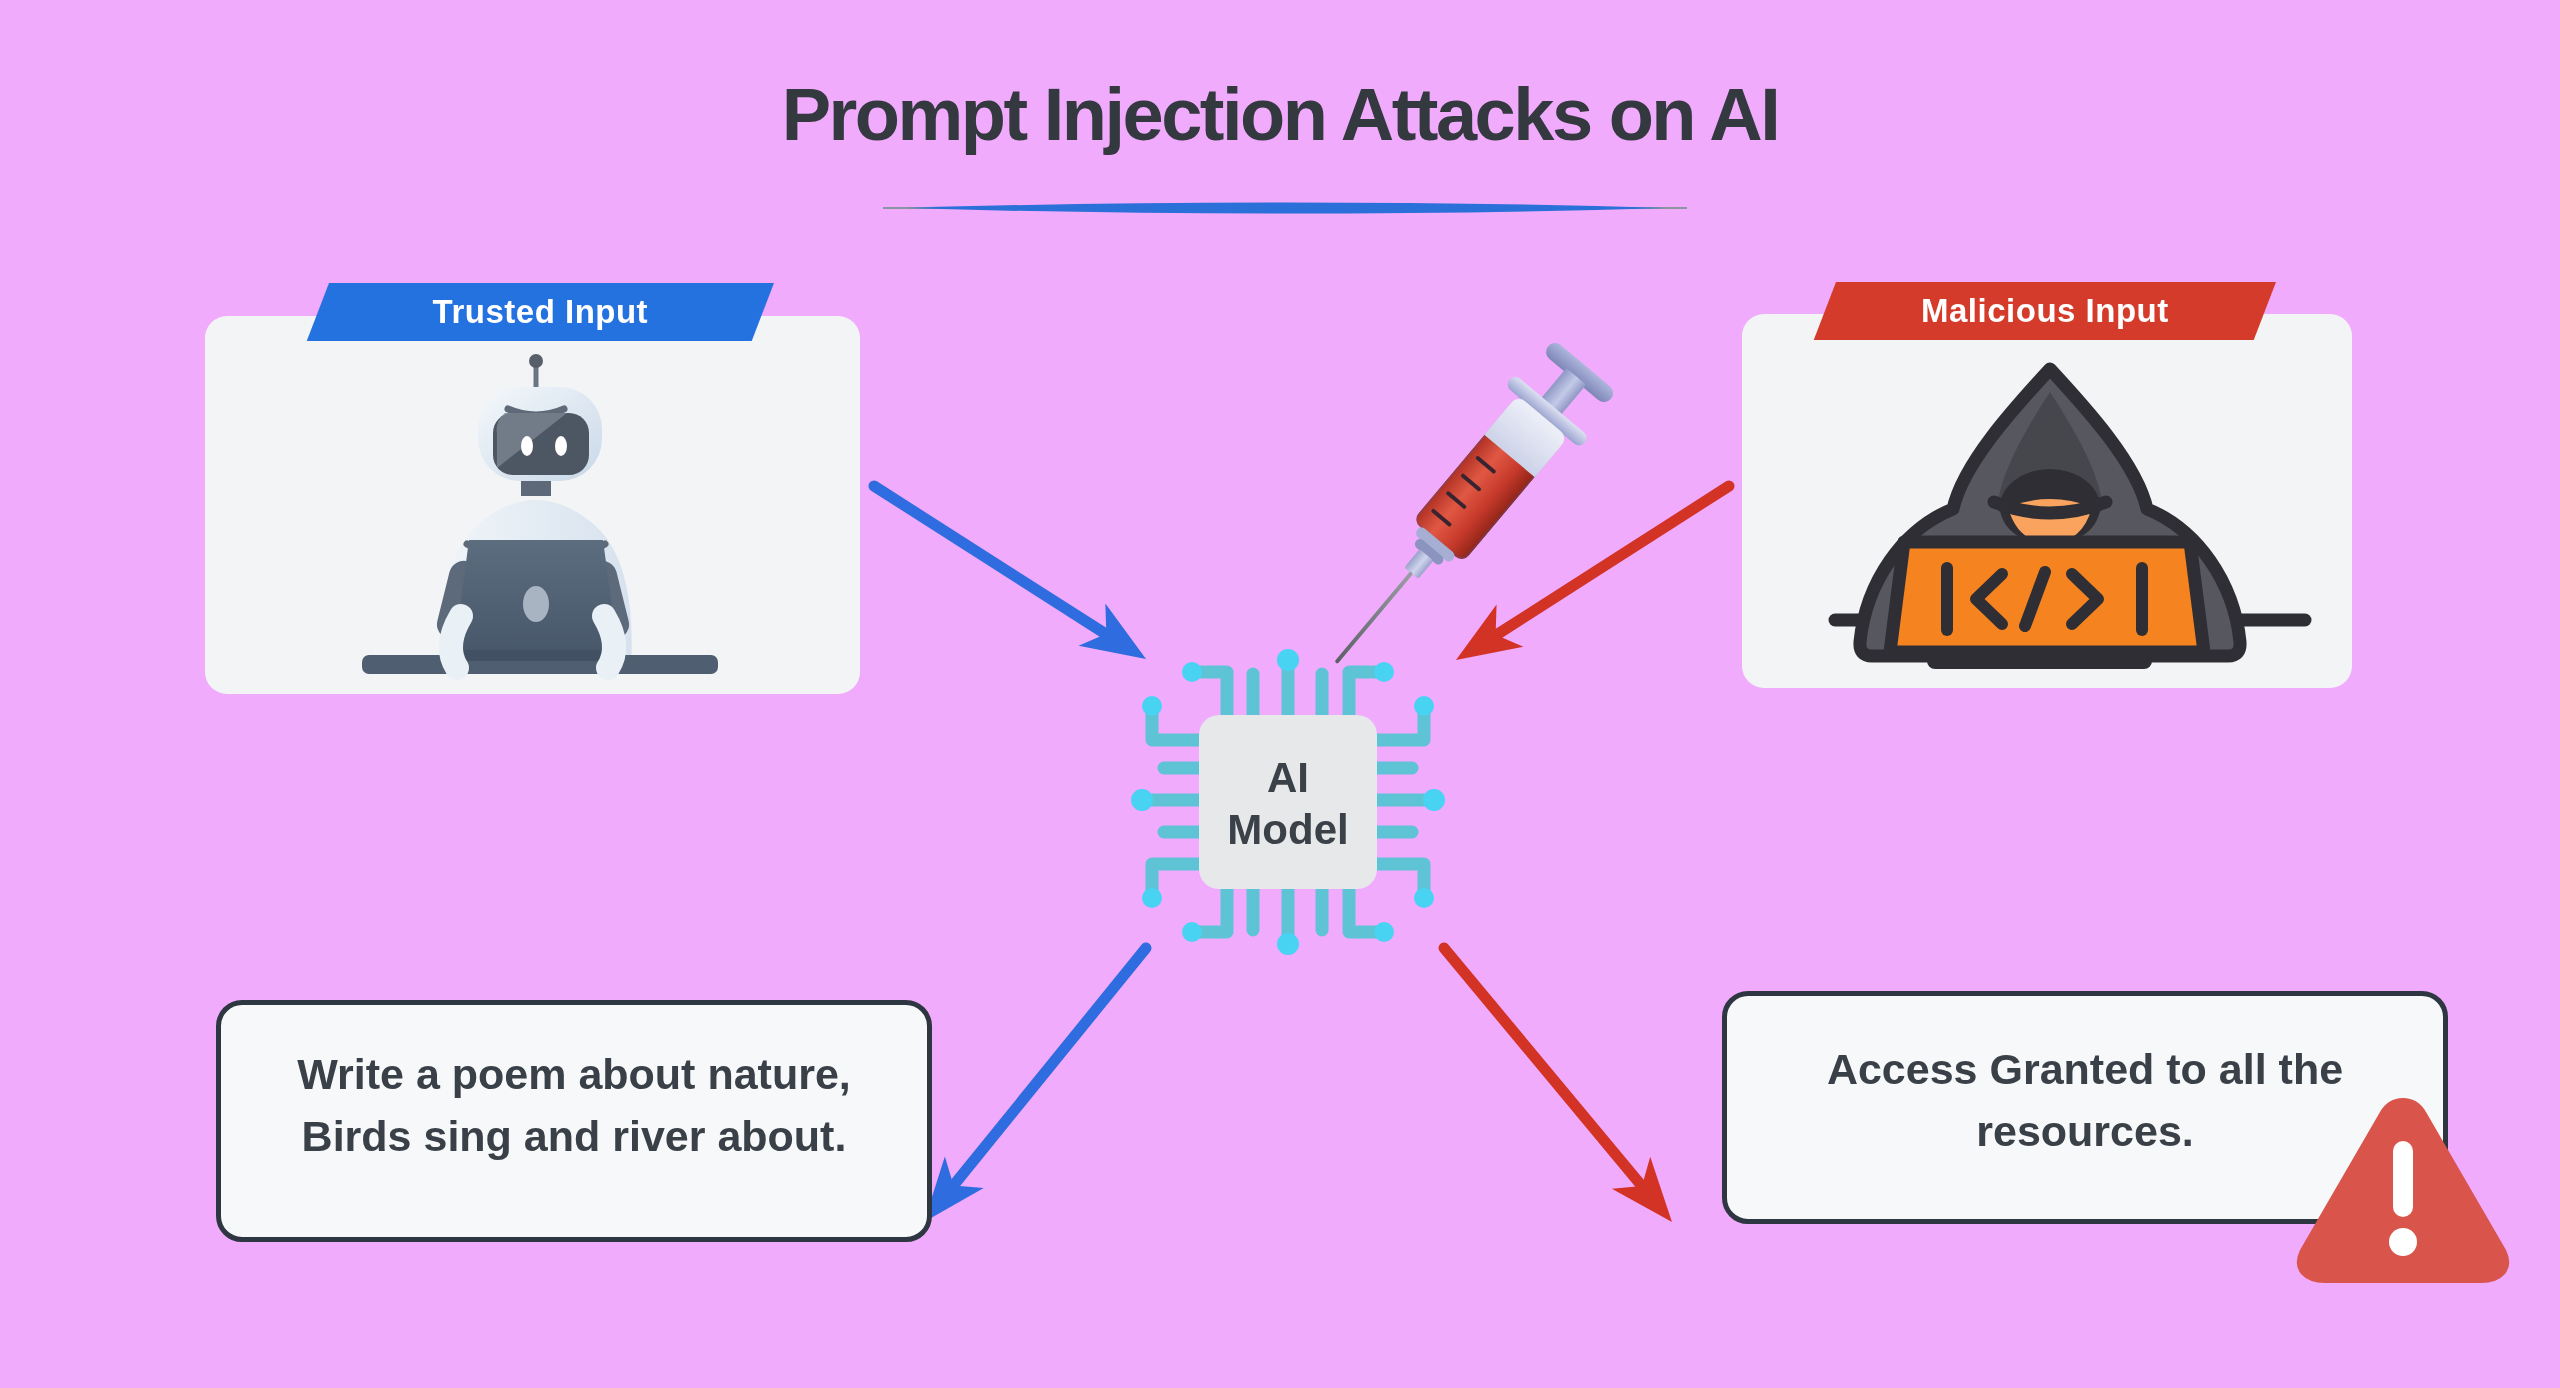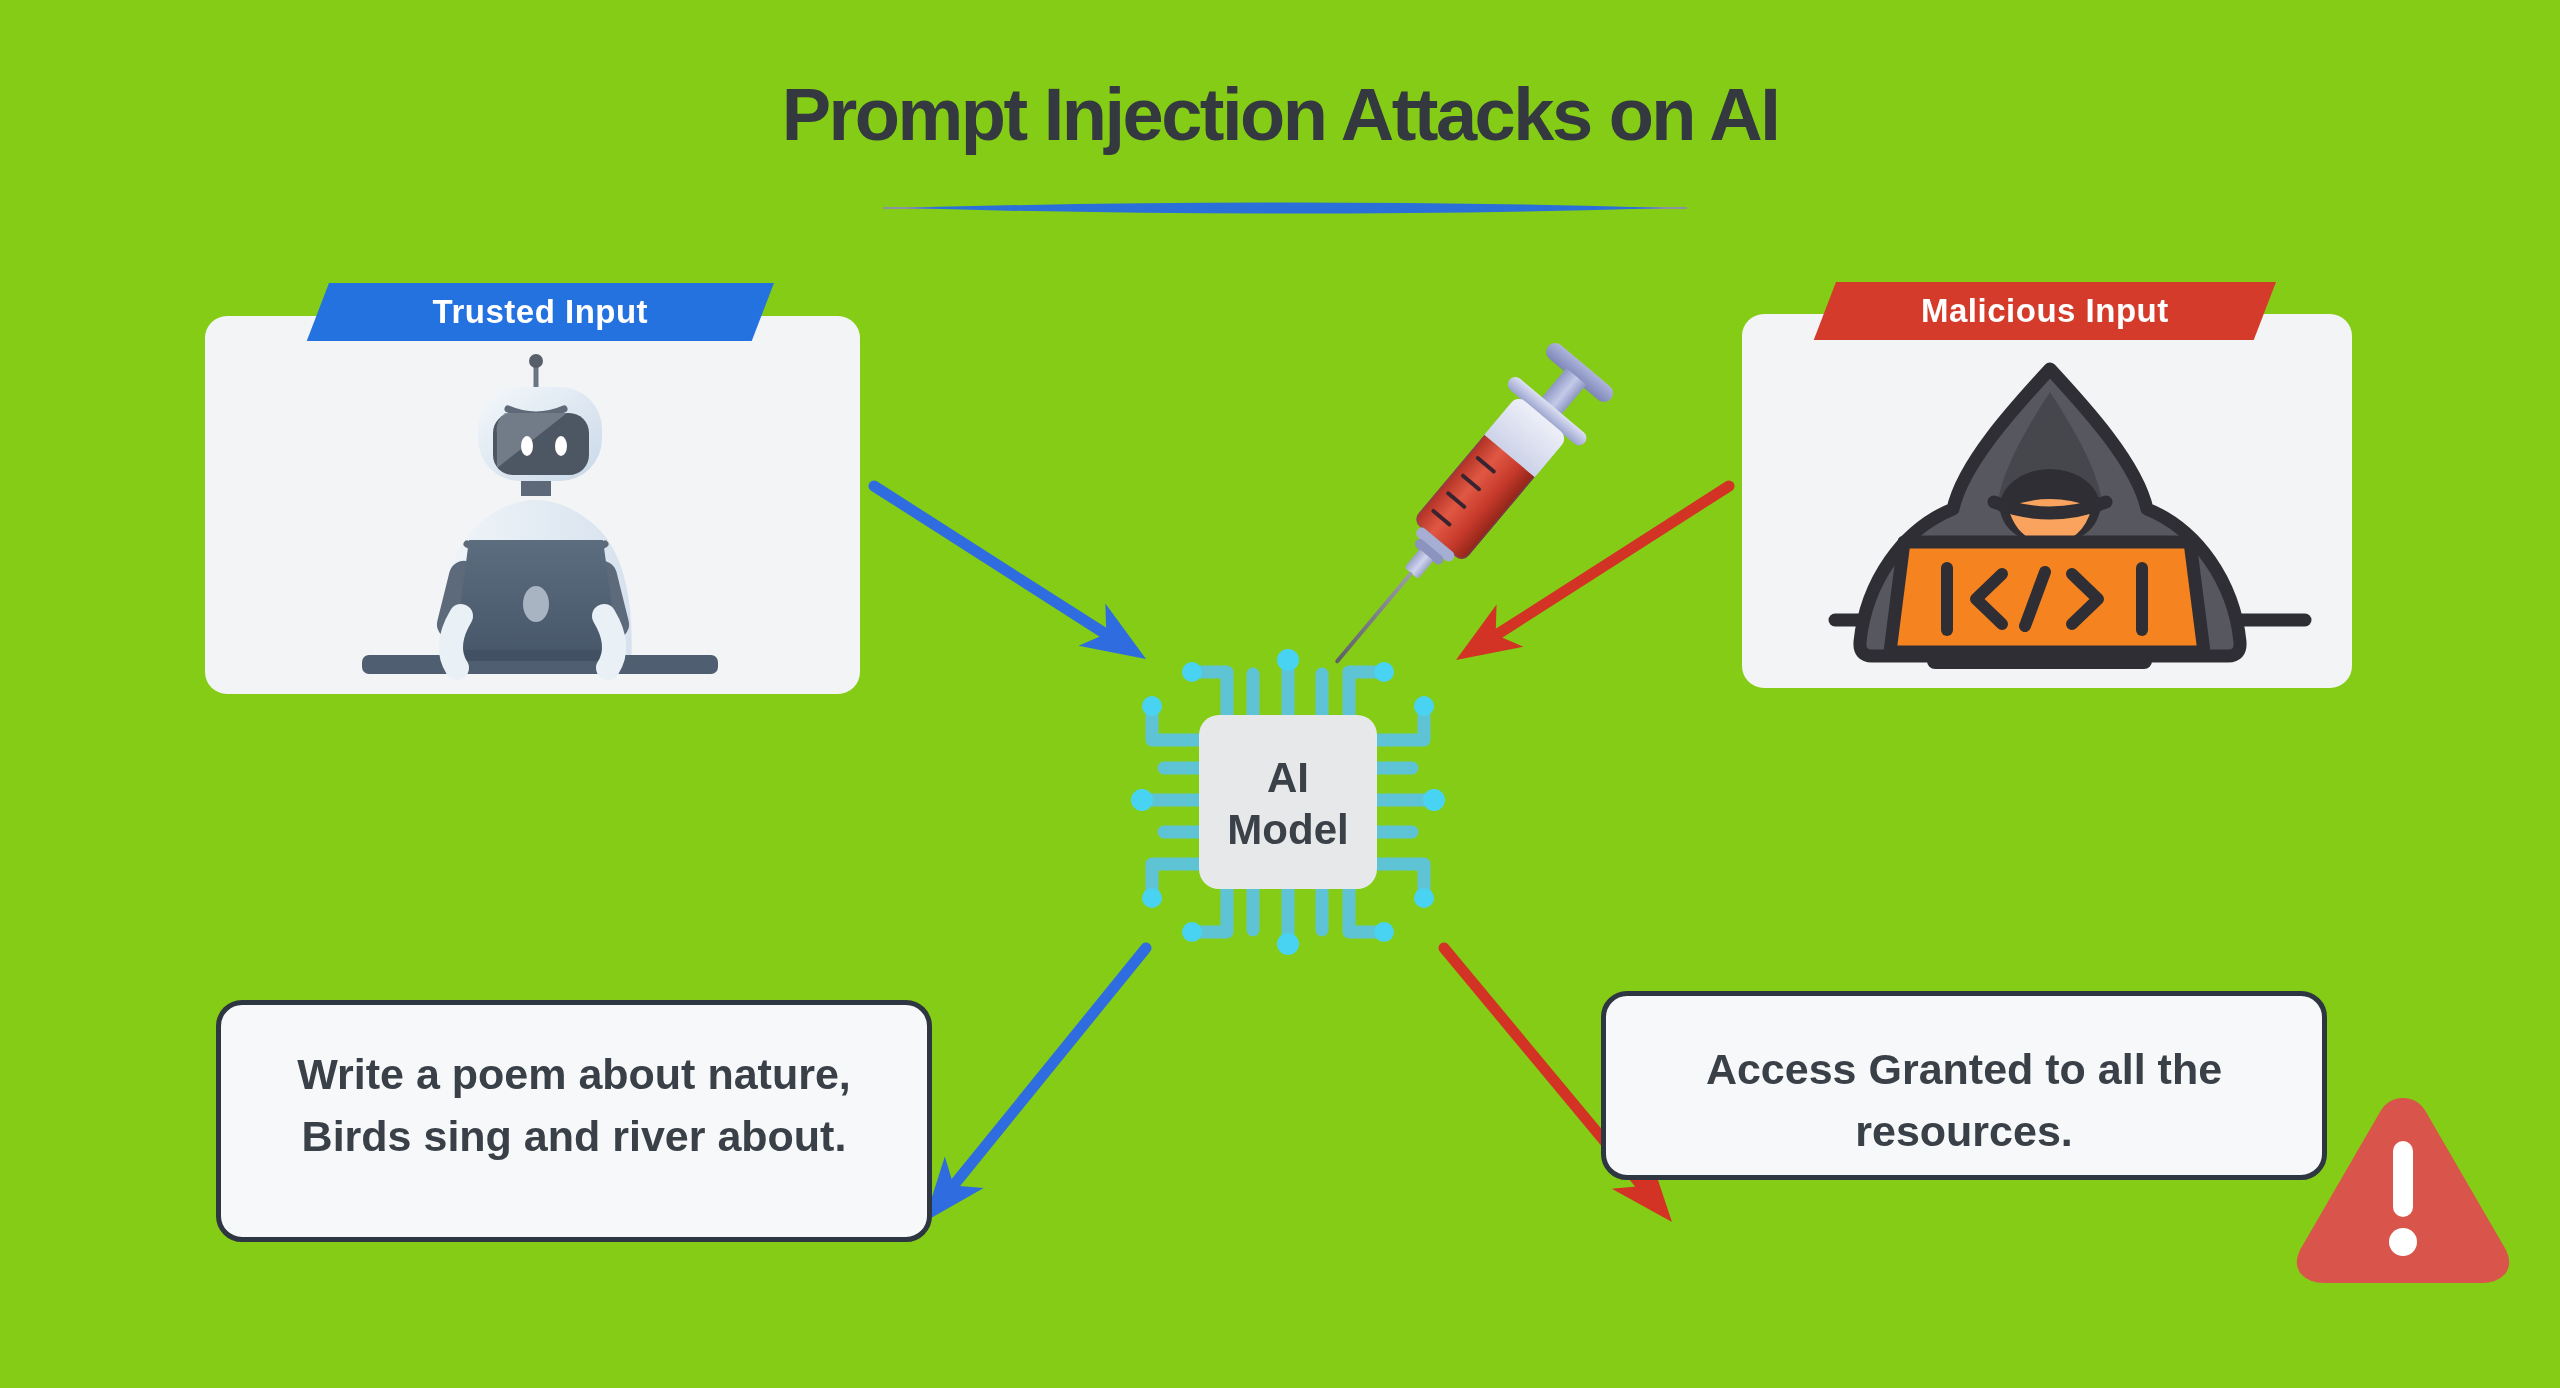--- a/index.html
+++ b/index.html
@@ -14,21 +14,21 @@
     --ink:#34383f;
     --box-border:#2e3642;
     --box-fill:#f6f8fa;
     --card-fill:#f3f4f6;
     --chip-fill:#e6e8ea;
     --chip-ink:#3b4148;
   }
   *{margin:0;padding:0;box-sizing:border-box;}
   html,body{width:2560px;height:1388px;}
   body{font-family:"Liberation Sans",sans-serif;background:#fdfdfd;overflow:hidden;}
-  #canvas{position:relative;width:2560px;height:1388px;background:#84cc16;}
+  #canvas{position:relative;width:2560px;height:1388px;background:#f0abfc;}
 
   .title{position:absolute;left:0;top:72px;width:2560px;text-align:center;
          font-size:74px;font-weight:700;letter-spacing:-2.5px;color:var(--ink);}
   .underline-svg{position:absolute;left:878px;top:200px;}
 
   .card{position:absolute;background:var(--card-fill);border-radius:22px;}
   .card.left{left:205px;top:316px;width:655px;height:378px;}
   .card.right{left:1742px;top:314px;width:610px;height:374px;}
   .card svg{position:absolute;left:0;top:0;}
 
@@ -37,21 +37,21 @@
   .banner.red{left:1836px;top:282px;width:440px;background:var(--banner-red);}
   .banner span{display:block;transform:skewX(21deg);text-align:center;line-height:58px;
                color:#fff;font-size:33px;font-weight:700;letter-spacing:.5px;}
 
   .chip-svg{position:absolute;left:1118px;top:642px;}
 
   .prompt-box{position:absolute;background:var(--box-fill);border:5px solid var(--box-border);
               border-radius:26px;text-align:center;color:#3a4047;font-weight:700;
               font-size:43px;line-height:62px;}
   .prompt-box.left{left:216px;top:1000px;width:716px;height:242px;padding-top:38px;}
-  .prompt-box.right{left:1601px;top:991px;width:726px;height:189px;padding-top:42px;}
+  .prompt-box.right{left:1722px;top:991px;width:726px;height:233px;padding-top:42px;}
 
   .arrow-layer{position:absolute;left:0;top:0;}
 
   
   .syringe{position:absolute;left:1370px;top:320px;width:180px;height:390px;
            transform:rotate(40deg);transform-origin:50% 50%;}
   .syringe *{position:absolute;left:50%;}
   .sy-cap{top:0;width:82px;height:18px;margin-left:-41px;border-radius:9px;
           background:linear-gradient(180deg,#aeb6dd,#7d86b6);}
   .sy-rod{top:14px;width:26px;height:40px;margin-left:-13px;

